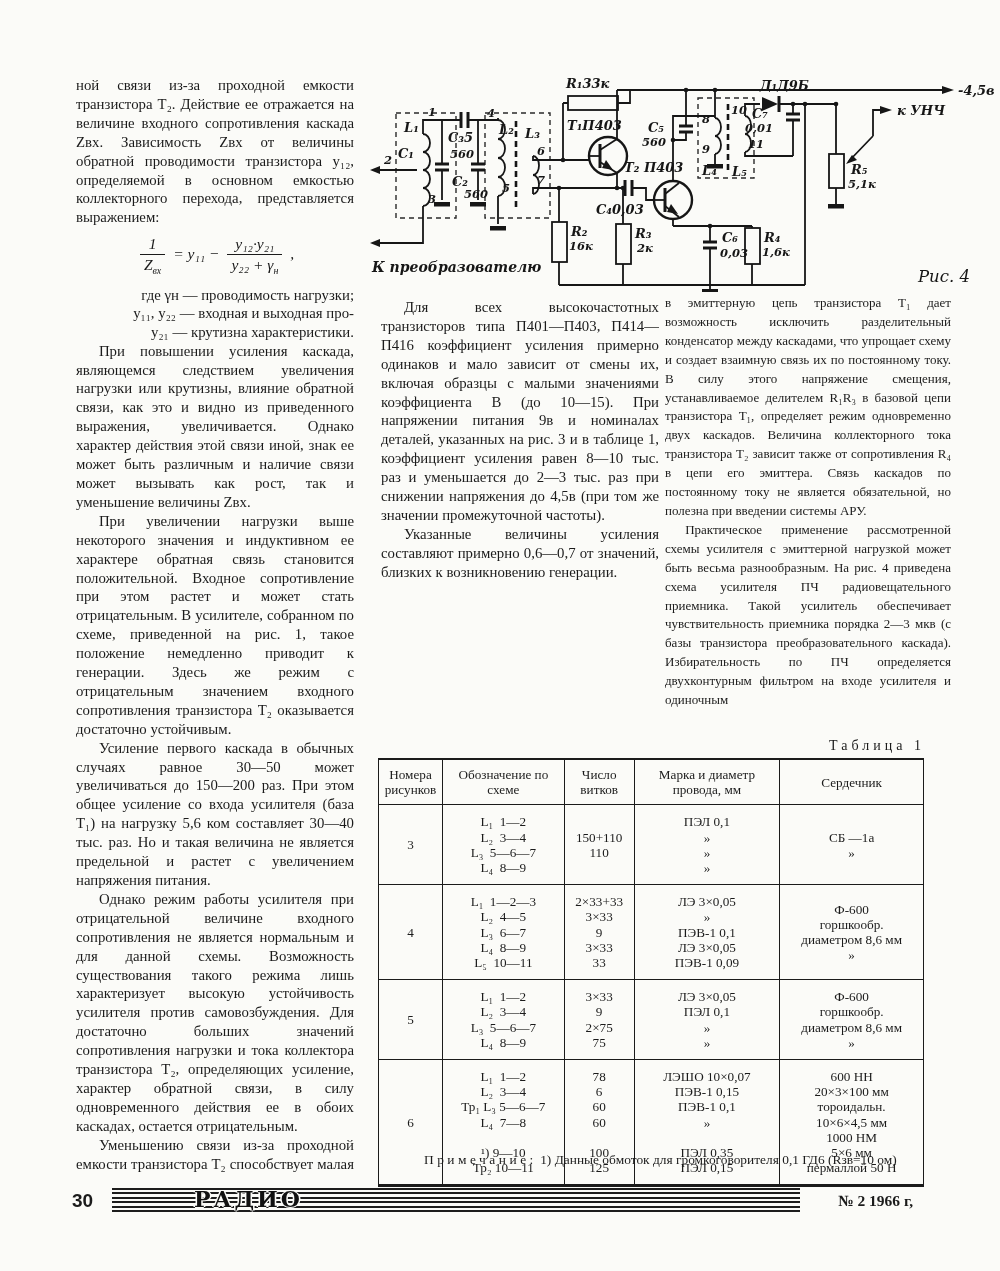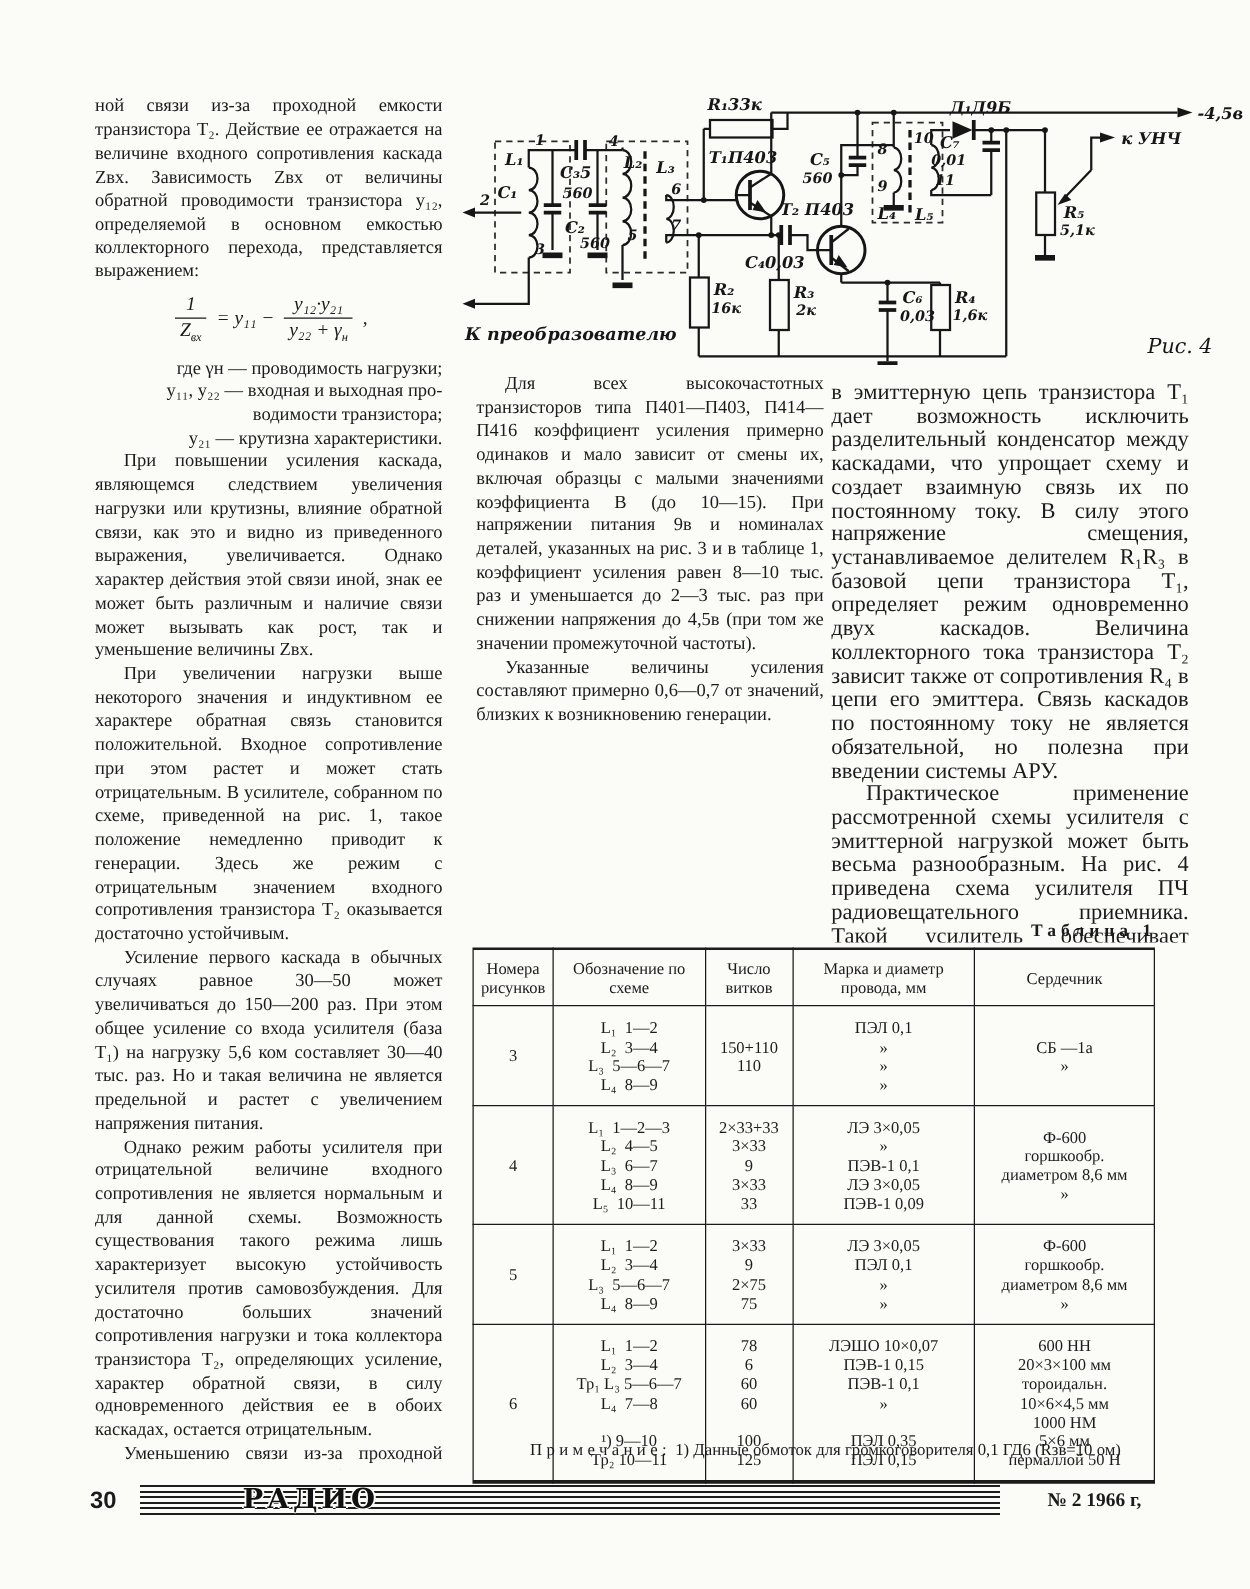--- a/index.html
+++ b/index.html
@@ -3,21 +3,21 @@
 <meta charset="utf-8">
 <style>
   html,body{margin:0;padding:0;}
   body{width:1000px;height:1271px;background:#fbfbf8;font-family:"Liberation Serif",serif;color:#1b1b1b;}
   .page{position:relative;width:1000px;height:1271px;overflow:hidden;}
 
   
   .col{position:absolute;text-align:justify;overflow:hidden;}
   .col-left{left:76px;top:76px;width:278px;height:1100px;font-size:14.8px;line-height:18.9px;}
   .col-mid{left:381px;top:298px;width:278px;height:450px;font-size:14.8px;line-height:18.9px;}
-  .col-right{left:665px;top:304px;width:286px;height:450px;font-size:18px;line-height:18.9px;}
+  .col-right{left:665px;top:294px;width:286px;height:450px;font-size:13px;line-height:18.9px;}
   .col p{margin:0;text-indent:1.55em;}
   .col p.noindent{text-indent:0;}
 
   
   .formula{margin:7px 0 8px;text-align:center;font-style:italic;font-size:15.5px;line-height:1;}
   .frac{display:inline-flex;flex-direction:column;align-items:center;vertical-align:middle;margin:0 4px;}
   .frac .num,.frac .den{padding:2px 4px;}
   .frac .bar{display:block;width:100%;border-top:1.4px solid #1b1b1b;height:0;}
   .formula sub,.gloss sub{font-size:10px;}
   .gloss{font-size:14.8px;line-height:18.6px;text-align:right;}
@@ -32,21 +32,21 @@
   .sch-thick{stroke:#161616;stroke-width:3;fill:none;}
   .sch-dash{stroke:#2a2a2a;stroke-width:1.4;fill:none;stroke-dasharray:5 4;}
   .sch-core{stroke:#161616;stroke-width:2.6;fill:none;stroke-dasharray:6 4;}
   .sch-fill{fill:#161616;stroke:none;}
   .sch-label{font-family:"DejaVu Serif",serif;font-style:italic;font-weight:bold;font-size:13px;fill:#161616;}
   .sch-label.small{font-size:11.5px;}
   .sch-caption{font-family:"DejaVu Serif",serif;font-style:italic;font-size:16.5px;fill:#161616;}
 
   
   .table-caption{position:absolute;left:640px;top:738px;width:285px;text-align:right;
-    font-size:14px;letter-spacing:4px;font-weight:bold;}
+    font-size:14px;letter-spacing:4px;font-weight:normal;}
   .tbl-wrap{position:absolute;left:378px;top:758px;width:546px;}
   table.winding{border-collapse:collapse;width:546px;font-size:13.2px;line-height:15.2px;
     border-top:2px solid #1b1b1b;border-bottom:3px solid #1b1b1b;}
   table.winding th{font-weight:normal;font-size:13.2px;padding:7px 3px;border-bottom:1.6px solid #1b1b1b;}
   table.winding th,table.winding td{border-left:1.2px solid #1b1b1b;border-right:1.2px solid #1b1b1b;
     text-align:center;vertical-align:middle;}
   table.winding td{padding:9px 3px;border-bottom:1.6px solid #1b1b1b;}
   table.winding tr:last-child td{border-bottom:none;}
   table.winding td div{white-space:pre;}
   .note{position:absolute;left:388px;top:1152px;width:560px;font-size:13.4px;}
@@ -79,21 +79,20 @@
       <span class="frac">
           <span class="num">y₁₂·y₂₁</span>
           <span class="bar"></span>
           <span class="den"><span>y₂₂ + γ</span><sub>н</sub></span>
         </span>
       <span>,</span>
     </div>
     <div class="gloss">
       <div class="g0">где γн — проводимость   нагрузки;</div>
       <div class="g1">y₁₁, y₂₂ — входная и выходная про-</div>
-      <div class="g2">водимости транзистора;</div>
       <div class="g3">y₂₁ — крутизна характеристики.</div>
     </div>
     <p>При повышении усиления каскада, являющемся следствием увеличения нагрузки или крутизны, влияние обратной связи, как это и видно из приведенного выражения, увеличивается. Однако характер действия этой связи иной, знак ее может быть различным и наличие связи может вызывать как рост, так и уменьшение величины Zвх.</p>
     <p>При увеличении нагрузки выше некоторого значения и индуктивном ее характере обратная связь становится положительной. Входное сопротивление при этом растет и может стать отрицательным. В усилителе, собранном по схеме, приведенной на рис. 1, такое положение немедленно приводит к генерации. Здесь же режим с отрицательным значением входного сопротивления транзистора Т₂ оказывается достаточно устойчивым.</p>
     <p>Усиление первого каскада в обычных случаях равное 30—50 может увеличиваться до 150—200 раз. При этом общее усиление со входа усилителя (база Т₁) на нагрузку 5,6 ком составляет 30—40 тыс. раз. Но и такая величина не является предельной и растет с увеличением напряжения питания.</p>
     <p>Однако режим работы усилителя при отрицательной величине входного сопротивления не является нормальным и для данной схемы. Возможность существования такого режима лишь характеризует высокую устойчивость усилителя против самовозбуждения. Для достаточно больших значений сопротивления нагрузки и тока коллектора транзистора Т₂, определяющих усиление, характер обратной связи, в силу одновременного действия ее в обоих каскадах, остается отрицательным.</p>
     <p>Уменьшению связи из-за проходной емкости транзистора Т₂ способствует малая величина сопротивления R₂, шунтирующего вход его базы. Уменьшение величины R₂ благоприятно сказывается и на величине выходного сопротивления этого каскада. Последнее зависит от сопротивления источника сигнала и растет с его уменьшением.</p>
   </div>
 
   <div class="schematic">

